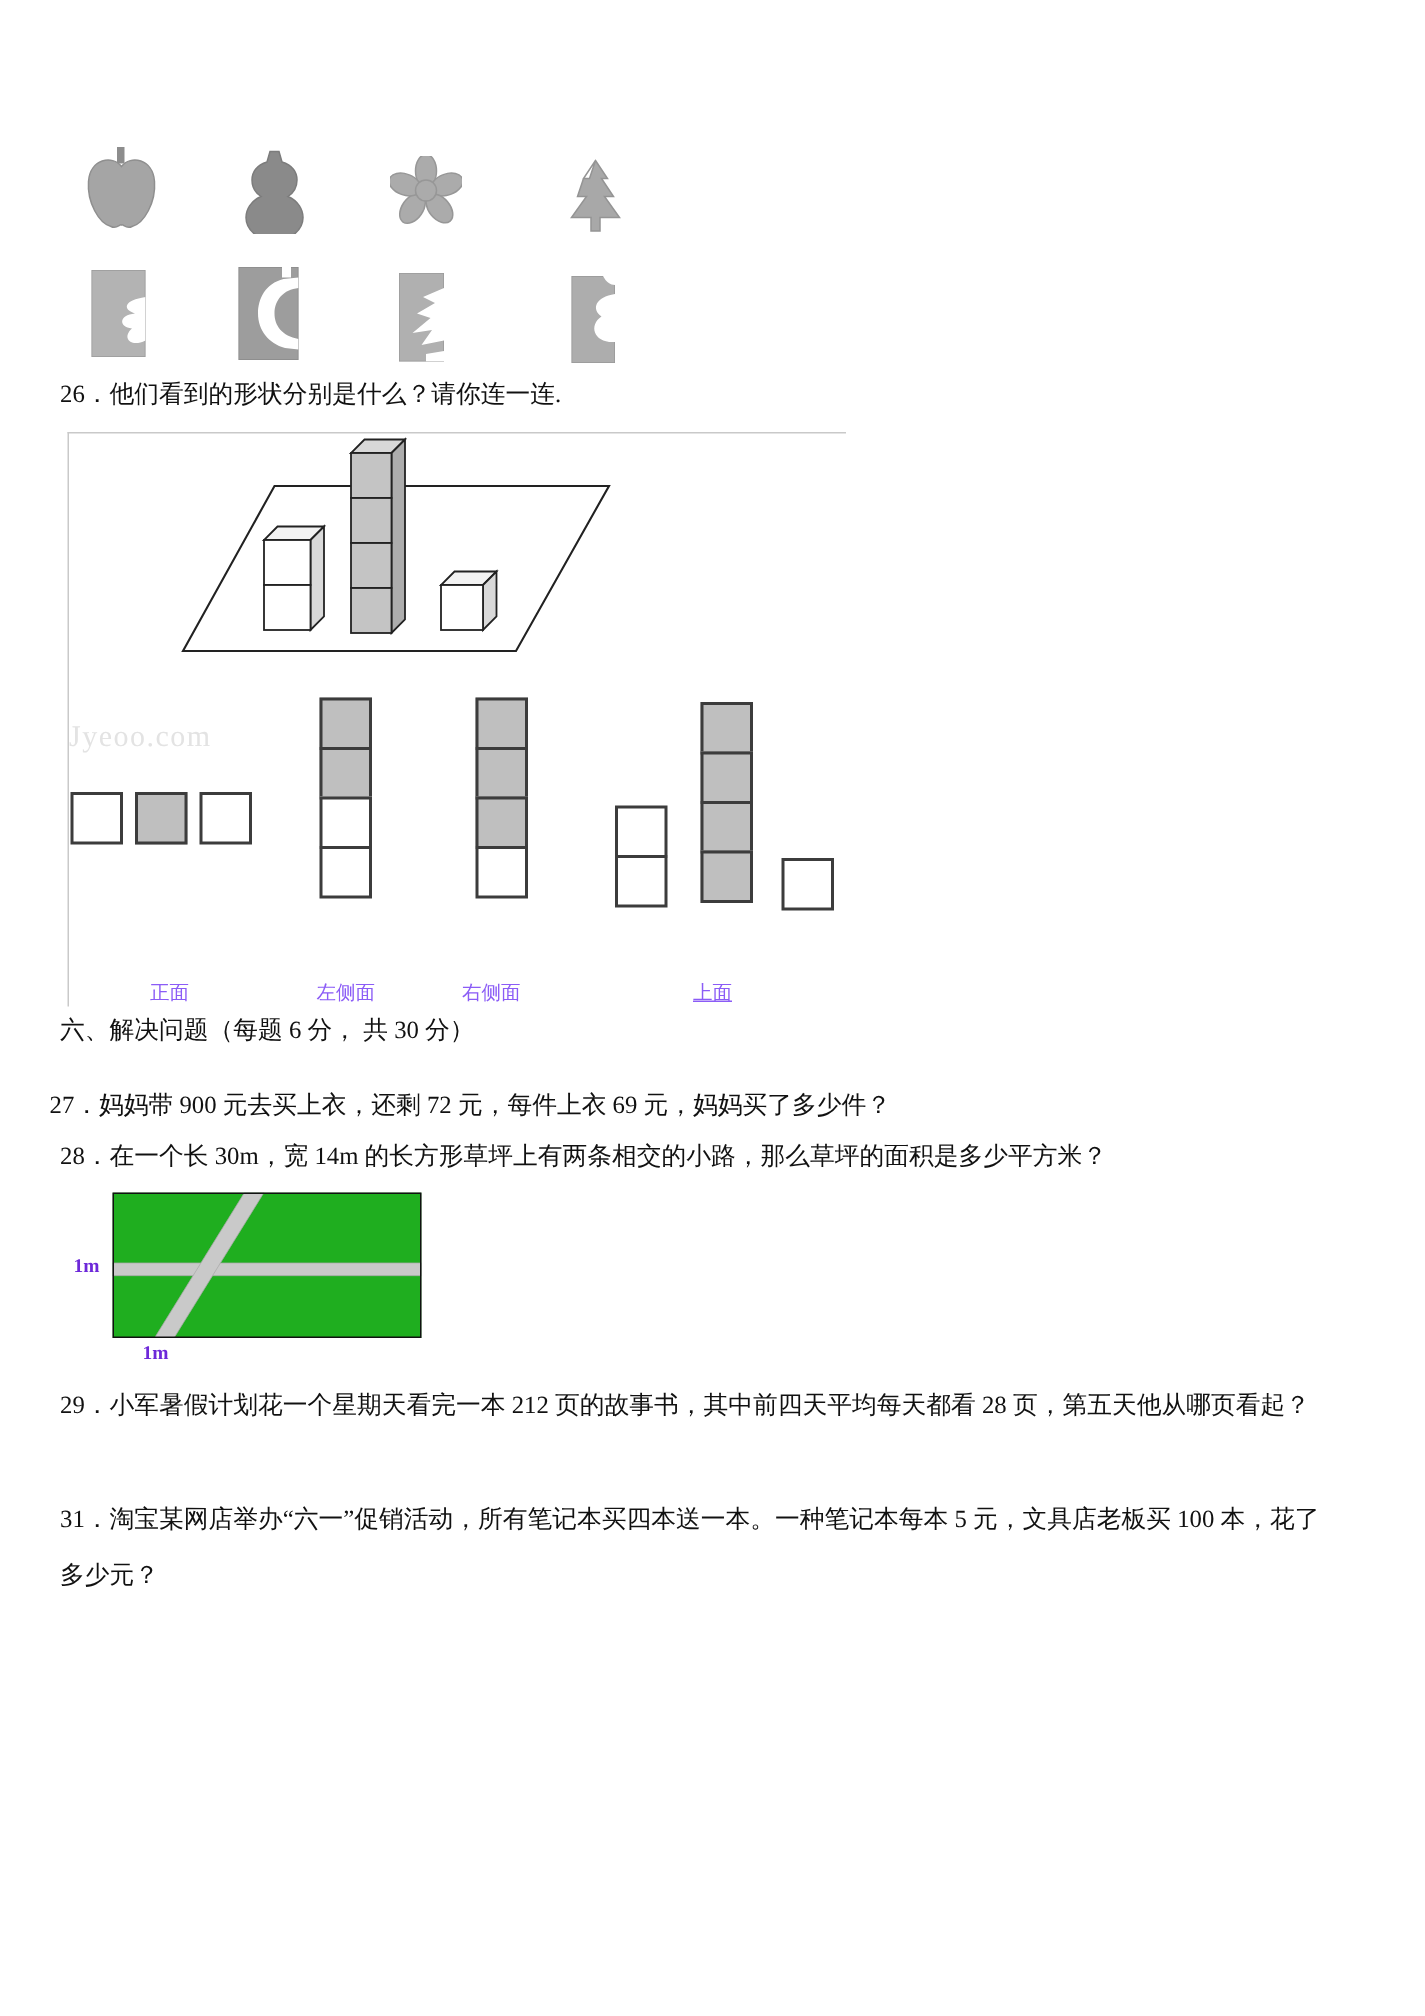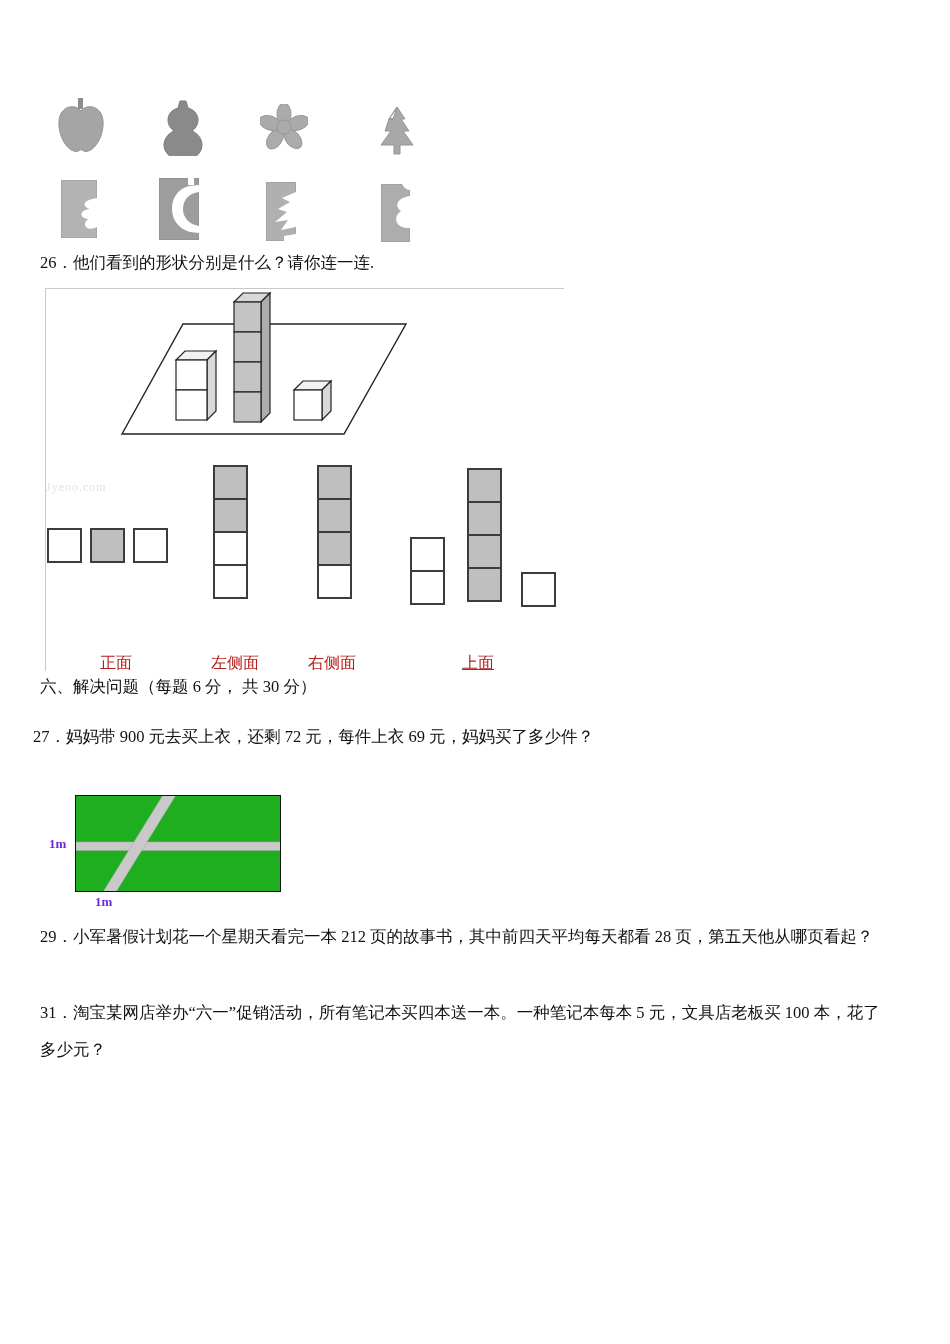--- a/index.html
+++ b/index.html
@@ -6,22 +6,22 @@
   #page{
     position:relative; width:950px; height:1344px; margin:0 auto;
     background:#ffffff; overflow:hidden;
     font-family:"Liberation Serif","DejaVu Serif",serif;
     color:#111;
     padding-left:39px;
   }
   .abs{position:absolute;}
   .qtext{font-size:16.5px; line-height:21px; white-space:nowrap;}
   .qwrap{font-size:16.5px; line-height:37px; white-space:normal;}
-  .view-label{font-size:16px; color:#b91c1c; white-space:nowrap;}
-  .watermark{font-size:12px; color:#e3e3e3; letter-spacing:1px;}
+  .view-label{font-size:13px; color:#8b5cf6; white-space:nowrap;}
+  .watermark{font-size:20px; color:#e3e3e3; letter-spacing:1px;}
   .fig-frame{border-left:1px solid #c9c9c9; border-top:1px solid #c9c9c9;}
   .sq{width:35px; height:35px; box-sizing:border-box; border:2px solid #3c3c3c; background:#fff;}
   .sq.gray{background:#bfbfbf;}
   .sq-row{display:flex; gap:8px;}
   .sq-col{display:flex; flex-direction:column;}
   .sq-col .sq + .sq{margin-top:-2px;}
   .dim-label{font-size:13px; font-weight:bold; color:#6d28d9;}
   svg{display:block;}
 </style>
 </head>
@@ -147,20 +147,21 @@
 
   <div class="abs view-label" style="left:100px; top:653px;">正面</div>
   <div class="abs view-label" style="left:211px; top:653px;">左侧面</div>
   <div class="abs view-label" style="left:308px; top:653px;">右侧面</div>
   <div class="abs view-label" style="left:462px; top:653px;text-decoration:underline;">上面</div>
 
   <div class="abs qtext" style="left:40px; top:676px;">六、解决问题（每题 6 分， 共 30 分）</div>
 
   <div class="abs qtext" style="left:33px; top:726px;">27．妈妈带 900 元去买上衣，还剩 72 元，每件上衣 69 元，妈妈买了多少件？</div>
 
+  <div class="abs qtext" style="left:40px; top:760px;">28．在一个长 30m，宽 14m 的长方形草坪上有两条相交的小路，那么草坪的面积是多少平方米？</div>
 
   <svg class="abs" style="left:75px; top:795px;" width="206" height="97" viewBox="0 0 206 97">
     <rect x="0" y="0" width="206" height="97" fill="#1fae1f"></rect>
     <rect x="0" y="47" width="206" height="8.5" fill="#c9c9c9" stroke="#a9a9a9" stroke-width="0.5"></rect>
     <polygon points="88,0 101,0 41,97 28,97" fill="#c9c9c9" stroke="#a9a9a9" stroke-width="0.5"></polygon>
     <rect x="0" y="0" width="206" height="97" fill="none" stroke="#111" stroke-width="2"></rect>
   </svg>
   <div class="abs dim-label" style="left:49px; top:836px;">1m</div>
   <div class="abs dim-label" style="left:95px; top:894px;">1m</div>
 

